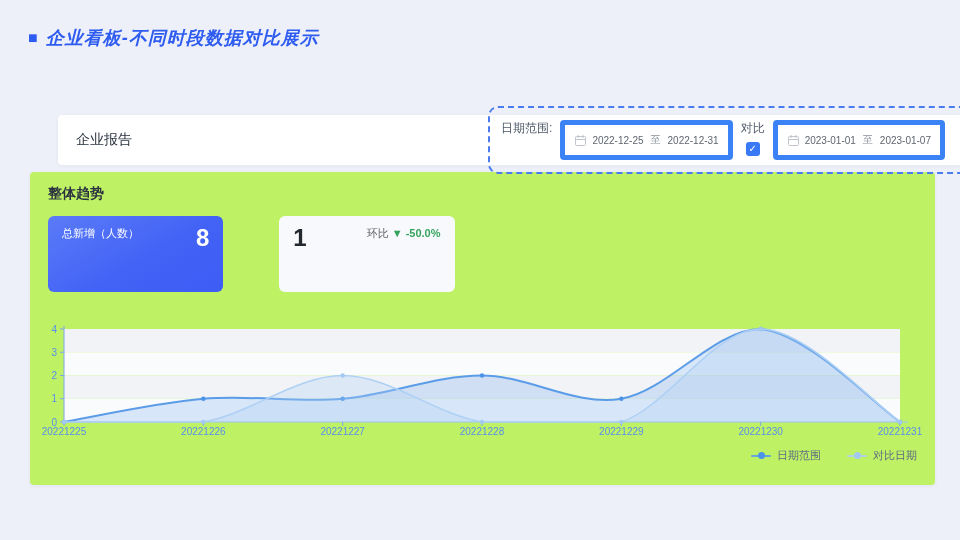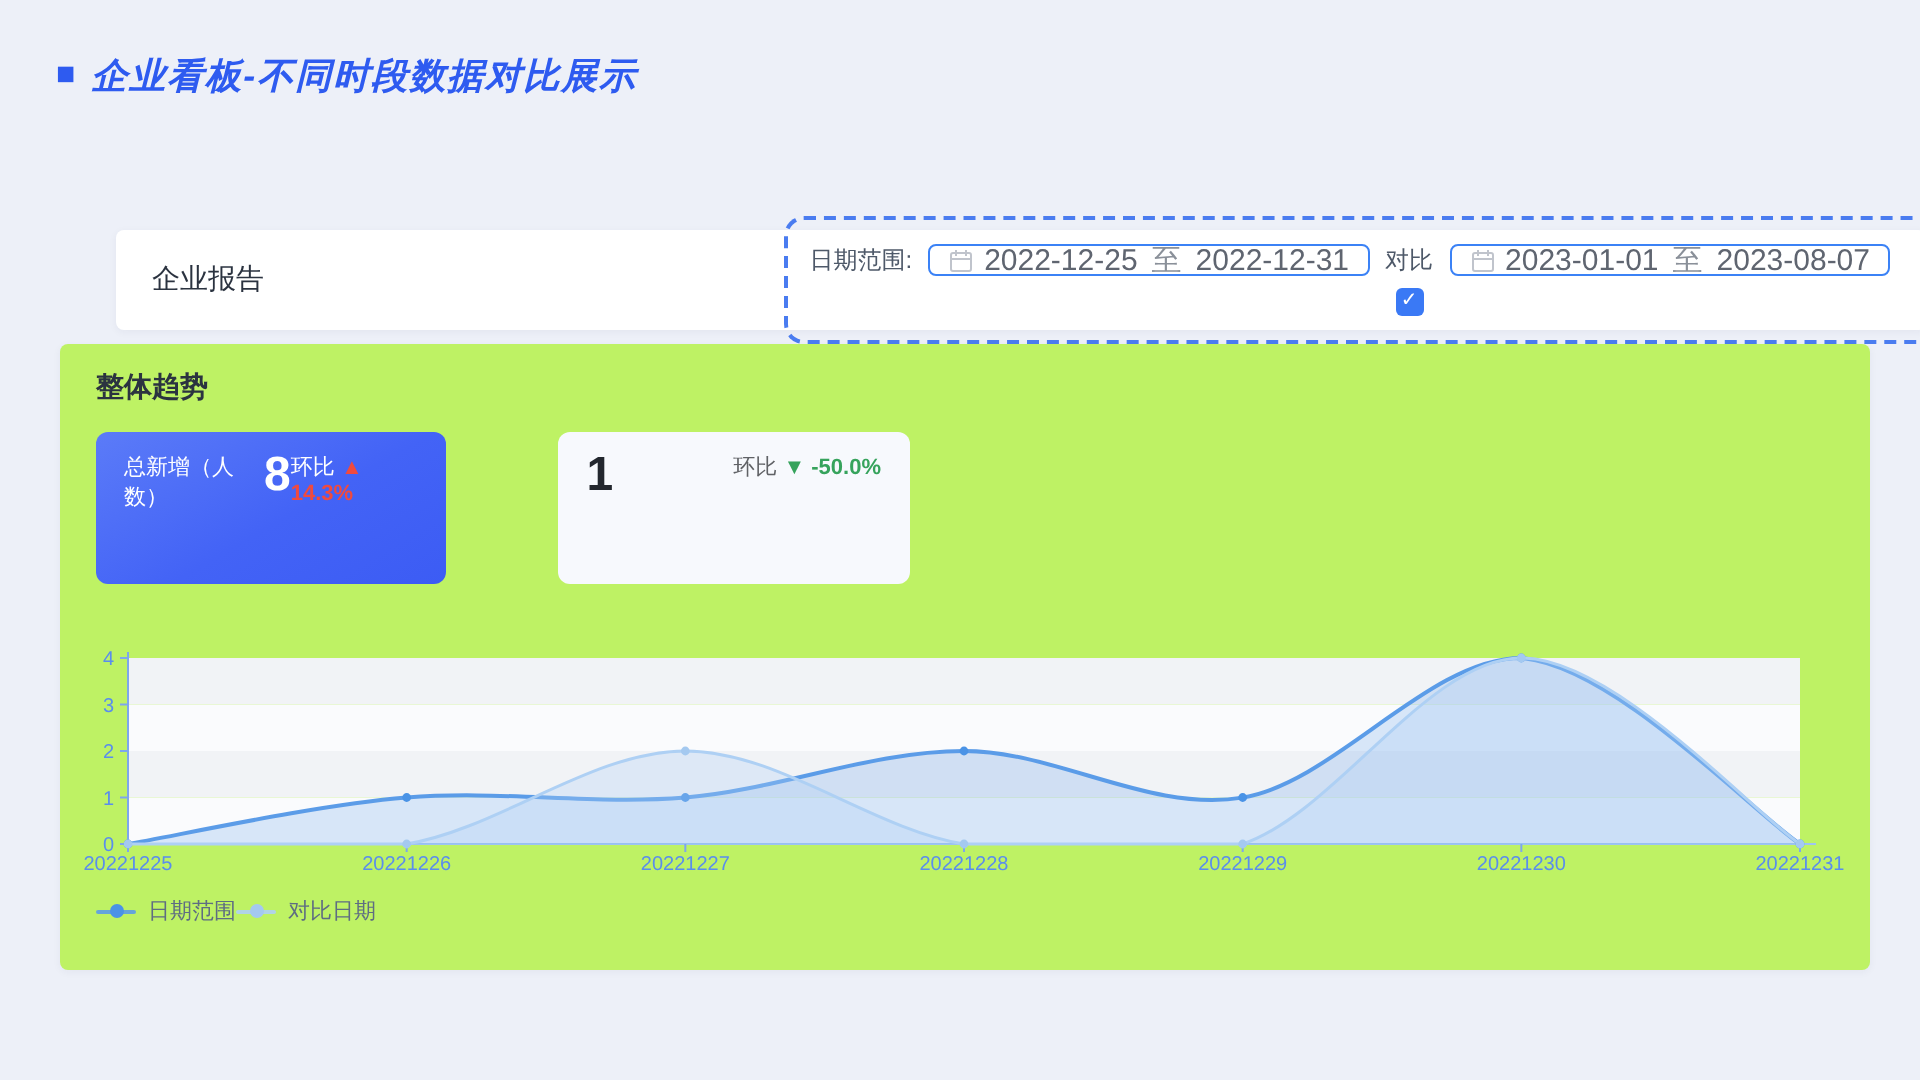--- a/index.html
+++ b/index.html
@@ -36,23 +36,23 @@
     display: flex; align-items: flex-start; gap: 8px;
   }
   .dashed-outline {
     position: absolute; top: -14px; bottom: -14px; left: -13px; right: -28px;
     border: 2px dashed #4a7cf0; border-radius: 10px;
     pointer-events: none; z-index: 5;
   }
   .dc-label { font-size: 12px; color: #4e5969; white-space: nowrap; }
   .date-input {
     display: flex; align-items: center; gap: 5px;
-    height: 16px; padding: 0 9px;
-    border: 1px solid #3b82f6; border-radius: 4px; background: #fff;
-    font-size: 15px; color: #5f6570; white-space: nowrap; cursor: pointer;
+    height: 40px; padding: 0 9px;
+    border: 5px solid #3b82f6; border-radius: 4px; background: #fff;
+    font-size: 10px; color: #5f6570; white-space: nowrap; cursor: pointer;
   }
   .date-input .sep { color: #8a9099; padding: 0 2px; }
   .cal-icon { display: inline-flex; flex: 0 0 auto; }
   .compare-wrap { display: flex; align-items: center; gap: 5px; flex-direction: column; }
   .checkbox {
     width: 14px; height: 14px; border-radius: 3px;
     background: #3a79f5; color: #fff; font-size: 10px; line-height: 14px;
     text-align: center; cursor: pointer; display: inline-block;
   }
 
@@ -87,21 +87,21 @@
   .stat-card.primary .stat-label,
   .stat-card.primary .stat-value,
   .stat-card.primary .stat-delta { color: #ffffff; }
   .stat-delta .delta-val { font-weight: 600; }
 
   
   .chart-wrap { margin-top: 30px; }
   .chart-wrap svg { display: block; overflow: visible; }
   .legend {
     margin-top: 8px;
-    display: flex; justify-content: flex-start; align-items: center; 
+    display: flex; justify-content: flex-end; align-items: center; gap: 26px;
   }
   .legend-item { display: flex; align-items: center; gap: 6px; cursor: pointer; }
   .lm { position: relative; width: 20px; height: 7px; display: inline-block; }
   .lm-line {
     position: absolute; left: 0; right: 0; top: 2.5px; height: 2px;
     border-radius: 1px; opacity: 0.9; display: block;
   }
   .lm-dot {
     position: absolute; left: 6.5px; top: 0; width: 7px; height: 7px;
     border-radius: 50%; display: block;
@@ -149,36 +149,32 @@
         <span class="cal-icon">
           <svg width="13" height="13" viewBox="0 0 13 13">
               <rect x="1.5" y="2.5" width="10" height="9" rx="1" fill="none" stroke="#c0c4cc" stroke-width="1"></rect>
               <line x1="4" y1="1" x2="4" y2="4" stroke="#c0c4cc" stroke-width="1"></line>
               <line x1="9" y1="1" x2="9" y2="4" stroke="#c0c4cc" stroke-width="1"></line>
               <line x1="1.5" y1="5.5" x2="11.5" y2="5.5" stroke="#c0c4cc" stroke-width="1"></line>
             </svg>
         </span>
         <span>2023-01-01</span>
         <span class="sep">至</span>
-        <span>2023-08-07</span>
+        <span>2023-01-07</span>
       </div>
     </div>
   </div>
 
   <div class="main-card">
     <div class="section-title">整体趋势</div>
 
     <div class="stats-row">
       <div class="stat-card primary">
         <div class="stat-label">总新增（人数）</div>
         <div class="stat-value">8</div>
-        <div class="stat-delta">
-          <span>环比</span>
-          <span class="delta-val" style="color: rgb(240, 74, 63);">▲ 14.3%</span>
-        </div>
       </div>
       <div class="stat-card">
         <div class="stat-value">1</div>
         <div class="stat-delta">
           <span>环比</span>
           <span class="delta-val" style="color: rgb(54, 163, 92);">▼ -50.0%</span>
         </div>
       </div>
       <div></div>
     </div>

